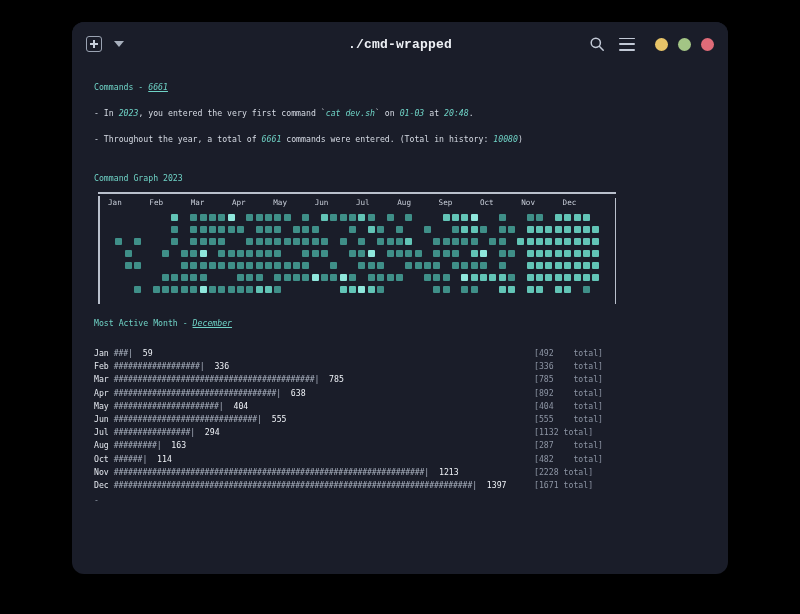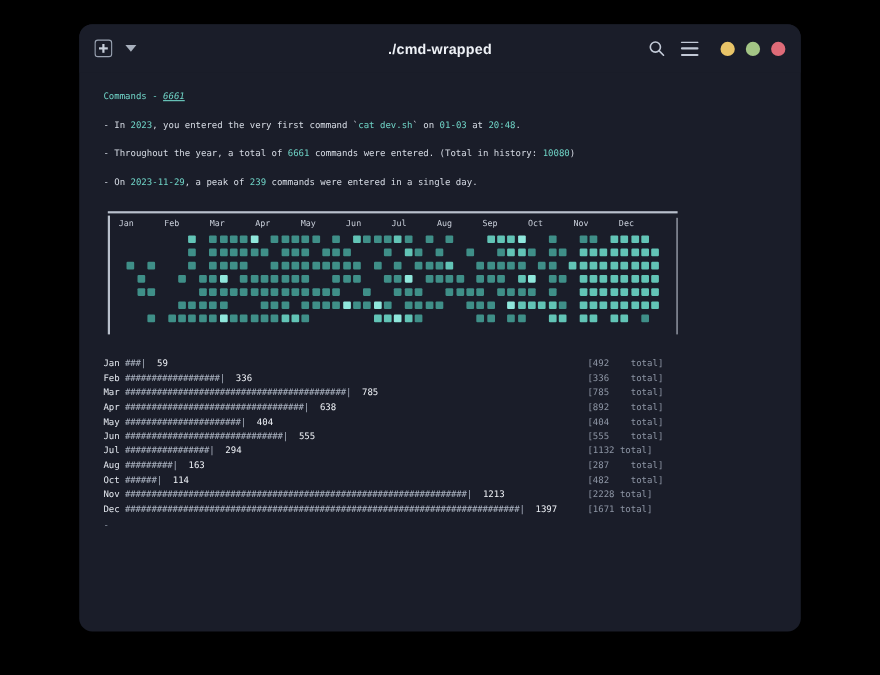--- a/index.html
+++ b/index.html
@@ -58,21 +58,21 @@
     width: 0; height: 0;
     border-left: 5px solid transparent;
     border-right: 5px solid transparent;
     border-top: 6px solid #a8b0bd;
   }
 
   #win-title {
     position: absolute;
     left: 0; right: 0;
     text-align: center;
-    font-family: Liberation Sans, sans-serif;
+    font-family: Liberation Mono, monospace;
     font-size: 13px;
     font-weight: 700;
     color: #eef1f6;
     letter-spacing: 0.2px;
     pointer-events: none;
   }
 
   .search-icon { width: 16px; height: 16px; display: block; }
   .ham-icon { width: 16px; height: 13px; display: flex; flex-direction: column; justify-content: space-between; }
   .ham-icon i { display: block; height: 1.6px; background: #c2c9d6; border-radius: 1px; }
@@ -87,21 +87,21 @@
   #term {
     flex: 1 1 auto;
     padding: 16px 22px 10px 22px;
     font-family: "DejaVu Sans Mono", monospace;
     font-size: 8.2px;
     line-height: 1.35;
     color: #d6dbe4;
     position: relative;
     overflow: hidden;
   }
-  .num { color: #6fd3c6; }
+  .num { color: #6fd3c6; font-style: italic; }
   .ital-u { font-style: italic; text-decoration: underline; color: #6fd3c6; }
 
   .hdr { color: #6fd3c6; font-size: 8.2px; }
   .blank { height: 13px; }
   .line { height: 13px; white-space: pre; }
 
   
   #graph-box {
     margin-top: 6px;
     position: relative;
@@ -205,23 +205,23 @@
 
     <div class="line hdr"><span>Commands - </span><span class="ital-u">6661</span></div>
     <div class="blank"></div>
 
     <div class="line"><span>- In </span><span class="num">2023</span><span>, you entered the very first command `</span><span class="num">cat dev.sh</span><span>` on </span><span class="num">01-03</span><span> at </span><span class="num">20:48</span><span>.</span></div>
     <div class="blank"></div>
 
     <div class="line"><span>- Throughout the year, a total of </span><span class="num">6661</span><span> commands were entered. (Total in history: </span><span class="num">10080</span><span>)</span></div>
     <div class="blank"></div>
 
-    <div class="line"><span>- On </span><span class="num">2023-11-29</span><span>, a peak of </span><span class="num">239</span><span> commands were entered in a single day.</span></div>
     <div class="blank"></div>
 
+    <div class="line hdr">Command Graph 2023</div>
 
     <div id="graph-box">
       <div id="graph-top-rule"></div>
       <div id="graph-left-rule"></div>
       <div id="graph-right-rule"></div>
       <div id="month-row">
           <span class="mlabel" style="left: 0px;">Jan</span>
           <span class="mlabel" style="left: 41.327px;">Feb</span>
           <span class="mlabel" style="left: 82.654px;">Mar</span>
           <span class="mlabel" style="left: 123.981px;">Apr</span>
@@ -489,20 +489,21 @@
             <span class="cell" style="left: 402.05px; background: rgb(98, 196, 182);"></span>
             <span class="cell" style="left: 420.75px; background: rgb(98, 196, 182);"></span>
             <span class="cell" style="left: 430.1px; background: rgb(98, 196, 182);"></span>
             <span class="cell" style="left: 448.8px; background: rgb(98, 196, 182);"></span>
             <span class="cell" style="left: 458.15px; background: rgb(98, 196, 182);"></span>
             <span class="cell" style="left: 476.85px; background: rgb(63, 143, 136);"></span>
           </div>
         </div>
     </div>
 
+    <div class="line hdr" style="margin-top:10px"><span>Most Active Month - </span><span class="ital-u">December</span></div>
     <div class="blank"></div>
 
     <div id="bars">
         <div class="brow"><span class="bmonth">Jan </span><span class="bhash">###|</span><span class="bval">  59</span><span class="btotal">[492    total]</span></div>
         <div class="brow"><span class="bmonth">Feb </span><span class="bhash">##################|</span><span class="bval">  336</span><span class="btotal">[336    total]</span></div>
         <div class="brow"><span class="bmonth">Mar </span><span class="bhash">##########################################|</span><span class="bval">  785</span><span class="btotal">[785    total]</span></div>
         <div class="brow"><span class="bmonth">Apr </span><span class="bhash">##################################|</span><span class="bval">  638</span><span class="btotal">[892    total]</span></div>
         <div class="brow"><span class="bmonth">May </span><span class="bhash">######################|</span><span class="bval">  404</span><span class="btotal">[404    total]</span></div>
         <div class="brow"><span class="bmonth">Jun </span><span class="bhash">##############################|</span><span class="bval">  555</span><span class="btotal">[555    total]</span></div>
         <div class="brow"><span class="bmonth">Jul </span><span class="bhash">################|</span><span class="bval">  294</span><span class="btotal">[1132 total]</span></div>

